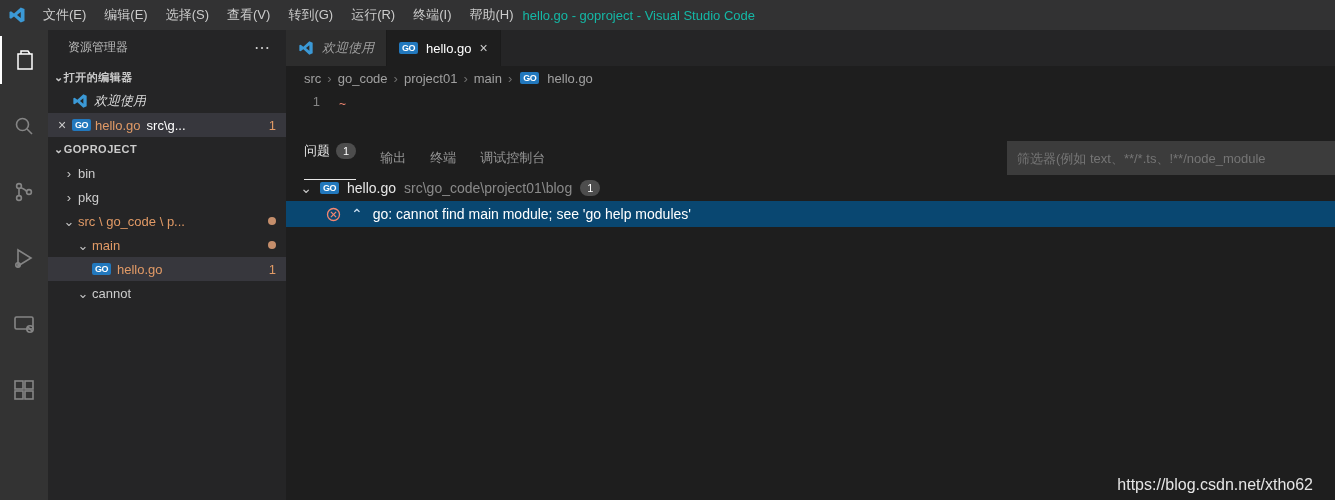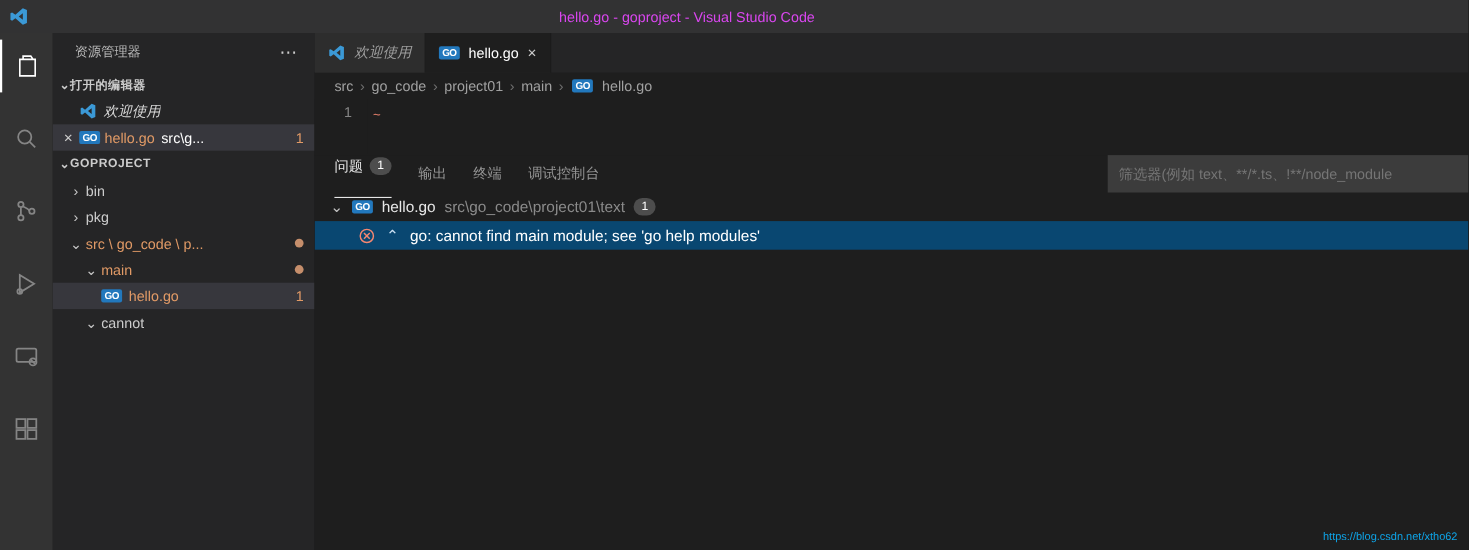--- a/index.html
+++ b/index.html
@@ -12,21 +12,21 @@
 .root { display: flex; flex-direction: column; width: 100%; height: 100%; }
 
 
 .titlebar {
   height: 30px; background: #323233; display: flex; align-items: center;
   color: #cccccc; font-size: 13px;
 }
 .titlebar .logo { width: 34px; display: flex; align-items: center; justify-content: center; }
 .titlebar .menu { display: flex; }
 .titlebar .menu .item { padding: 0 9px; line-height: 30px; cursor: default; }
-.titlebar .title { flex: 1; text-align: center; color: #d946ef; padding-right: 120px; }
+.titlebar .title { flex: 1; text-align: left; color: #14b8a6; padding-right: 120px; }
 
 
 .main { flex: 1; display: flex; min-height: 0; justify-content: center; }
 
 
 .activitybar {
   width: 48px; background: #333333; display: flex; flex-direction: column;
   align-items: center; padding-top: 6px; gap: 18px;
 }
 .activitybar .act {
@@ -113,21 +113,21 @@
   background: #094771; color: #cfe3f5; padding-left: 92px; height: 24px;
   display: flex; align-items: center; font-size: 14px;
 }
 
 .badge {
   background: #4d4d4d; color: #ffffff; border-radius: 10px;
   padding: 0 7px; font-size: 11px; line-height: 16px;
 }
 
 .watermark {
-  position: absolute; bottom: 6px; right: 10px; color: #0ea5e9; font-size: 10px;
+  position: absolute; bottom: 6px; right: 22px; color: #e5e5e5; font-size: 16px;
 }
 
 
 .vs-logo { fill: #3b99d6; }
 .go-badge {
   background: #2278bd; color: #fff; font-size: 9px; font-weight: 700;
   border-radius: 2px; padding: 1px 3px; letter-spacing: -0.5px;
 }
 .go-badge::before { content: "GO"; }
 .close-x { width: 16px; height: 16px; display: flex; align-items: center; justify-content: center; color: #cccccc; font-size: 14px; }
@@ -137,20 +137,30 @@
 </head>
 <body>
 
 <div class="root">
 
   <div class="titlebar">
     <div class="logo">
       <svg width="18" height="18" viewBox="0 0 24 24">
           <path class="vs-logo" d="M17 2l5 2v16l-5 2-9-8-4 3-2-1V8l2-1 4 3 9-8zm0 6l-5 4 5 4V8z"></path>
         </svg>
+    </div>
+    <div class="menu">
+      <div class="item">文件(E)</div>
+      <div class="item">编辑(E)</div>
+      <div class="item">选择(S)</div>
+      <div class="item">查看(V)</div>
+      <div class="item">转到(G)</div>
+      <div class="item">运行(R)</div>
+      <div class="item">终端(I)</div>
+      <div class="item">帮助(H)</div>
     </div>
     <div class="title">hello.go - goproject - Visual Studio Code</div>
   </div>
 
   <div class="main">
 
     <div class="activitybar">
       <div class="act active">
         <svg width="24" height="24" viewBox="0 0 24 24" fill="none" stroke="currentColor" stroke-width="1.5">
             <path d="M8 3h7l2 3h-9V3zm-3 3h14v15H5V6z"></path>
@@ -302,21 +312,21 @@
           <div class="ptab">终端</div>
           <div class="ptab">调试控制台</div>
         </div>
         <input class="filter-input" placeholder="筛选器(例如 text、**/*.ts、!**/node_module" style="">
 
         <div class="plist">
           <div class="prow">
             <span class="chev">⌄</span>
             <span class="go-badge"></span>
             <span class="filename">hello.go</span>
-            <span class="path">src\go_code\project01\text</span>
+            <span class="path">src\go_code\project01\blog</span>
             <span class="countbadge">1</span>
           </div>
           <div class="problem-item">
             <span class="erricon">
               <svg width="15" height="15" viewBox="0 0 16 16" fill="none" stroke="currentColor" stroke-width="1.4">
                   <circle cx="8" cy="8" r="6.4"></circle>
                   <line x1="5.2" y1="5.2" x2="10.8" y2="10.8"></line>
                   <line x1="10.8" y1="5.2" x2="5.2" y2="10.8"></line>
                 </svg>
             </span>

